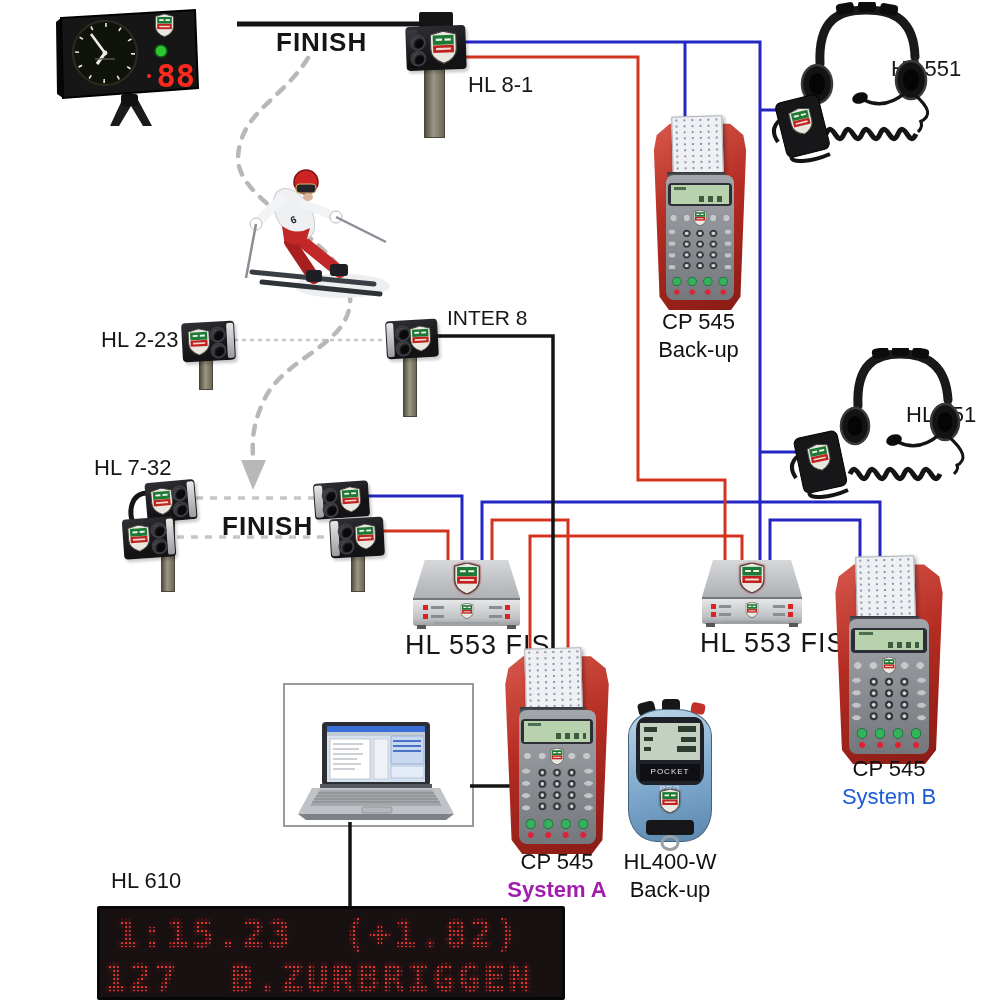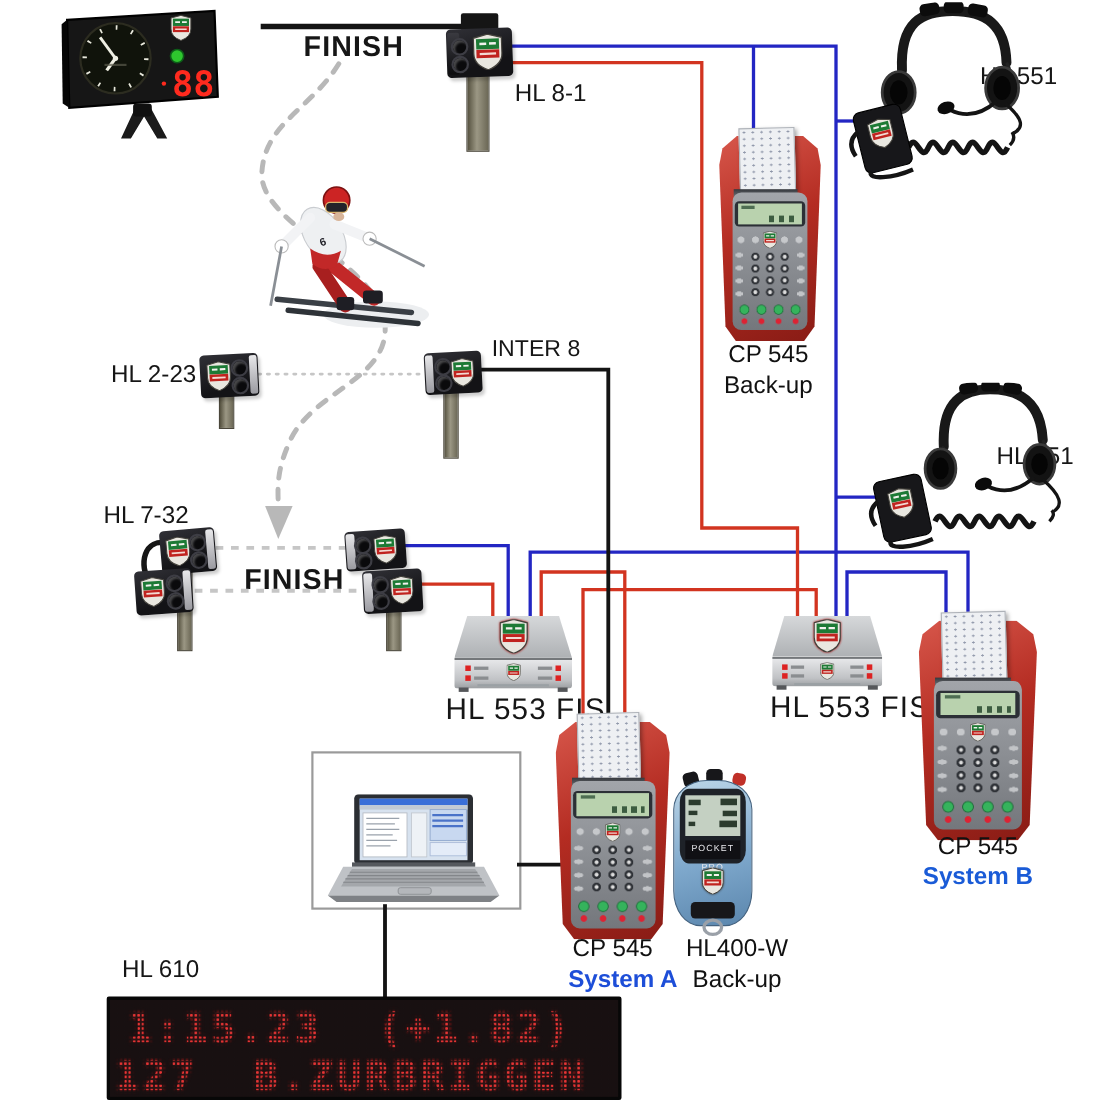--- a/index.html
+++ b/index.html
@@ -4,22 +4,22 @@
 <style>
   html,body{margin:0;padding:0;background:#fff;}
   #stage{position:relative;width:1000px;height:1000px;background:#fff;overflow:hidden;
          font-family:"Liberation Sans",sans-serif;color:#111;}
   .abs{position:absolute;}
   svg{display:block;}
   
   .lbl{position:absolute;font-size:22px;color:#161616;white-space:nowrap;line-height:1.15;}
   .lbl.big{font-size:26px;font-weight:bold;letter-spacing:1px;}
   .lbl.mid{font-size:24px;}
-  .sysA{color:#1d4ed8;font-weight:bold;text-align:right;}
-  .sysB{color:#1a5bd7;font-weight:bold;}
+  .sysA{color:#a21caf;font-weight:bold;}
+  .sysB{color:#1a5bd7;font-weight:normal;}
   
   #wires{position:absolute;left:0;top:0;z-index:2;}
   
   .pc{position:absolute;z-index:3;background:linear-gradient(165deg,#303036,#131316 70%);
       border-radius:4px;box-shadow:2px 3px 3px rgba(0,0,0,.2);}
   .pc .cap{position:absolute;top:6%;bottom:6%;width:14%;background:linear-gradient(#e8e8ea,#9a9aa0);border-radius:2px;}
   .pc .cap.r{right:2%;} .pc .cap.l{left:2%;}
   .pc .lens{position:absolute;width:12px;height:12px;border-radius:50%;background:#0a0a0c;
             border:2px solid #3d3d44;box-shadow:inset 2px 2px 2px rgba(255,255,255,.25);}
   .pc .shield{position:absolute;}
@@ -435,21 +435,21 @@
     <g transform="rotate(-12 32 112)">
       <rect x="10" y="86" width="44" height="56" rx="6" fill="#17171a" stroke="#000"></rect>
       <g transform="translate(21,96) scale(1.1)">
           <use href="#shield"></use>
         </g>
     </g>
     <path d="M10,108 q-11,9 -2,22 M22,144 C18,152 42,150 60,142" fill="none" stroke="#141414" stroke-width="4"></path>
   </svg>
   <div class="lbl" style="left:906px;top:402px">HL 551</div>
 
-  <div class="pp" style="left:612px;top:702px;width:72px;height:140px">
+  <div class="pp" style="left:628px;top:702px;width:84px;height:140px">
     <div class="btn" style="left:12%;top:0;width:20%;height:9%;transform:rotate(-14deg)"></div>
     <div class="btn" style="left:41%;top:-2%;width:21%;height:9%"></div>
     <div class="btn red" style="right:8%;top:1%;width:17%;height:8%;transform:rotate(12deg)"></div>
     <div class="bod"></div>
     <div class="panel">
       <div class="lcd">
         <i style="left:6%;top:10%;width:22%;height:12%"></i>
         <i style="right:6%;top:8%;width:30%;height:14%"></i>
         <i style="left:6%;top:38%;width:16%;height:10%"></i>
         <i style="right:6%;top:36%;width:26%;height:14%"></i>

